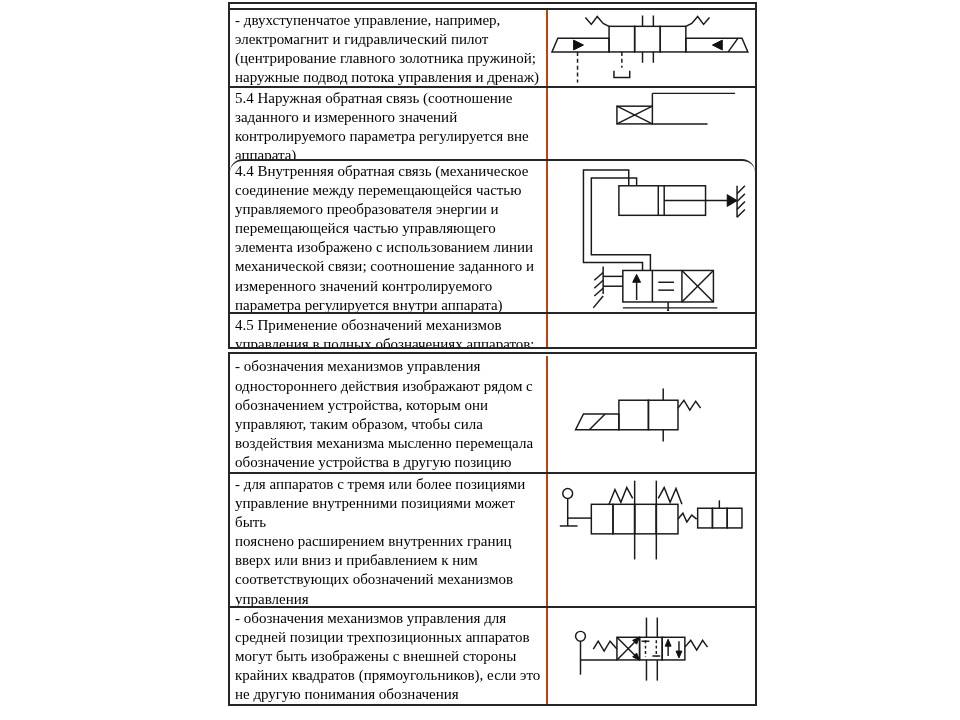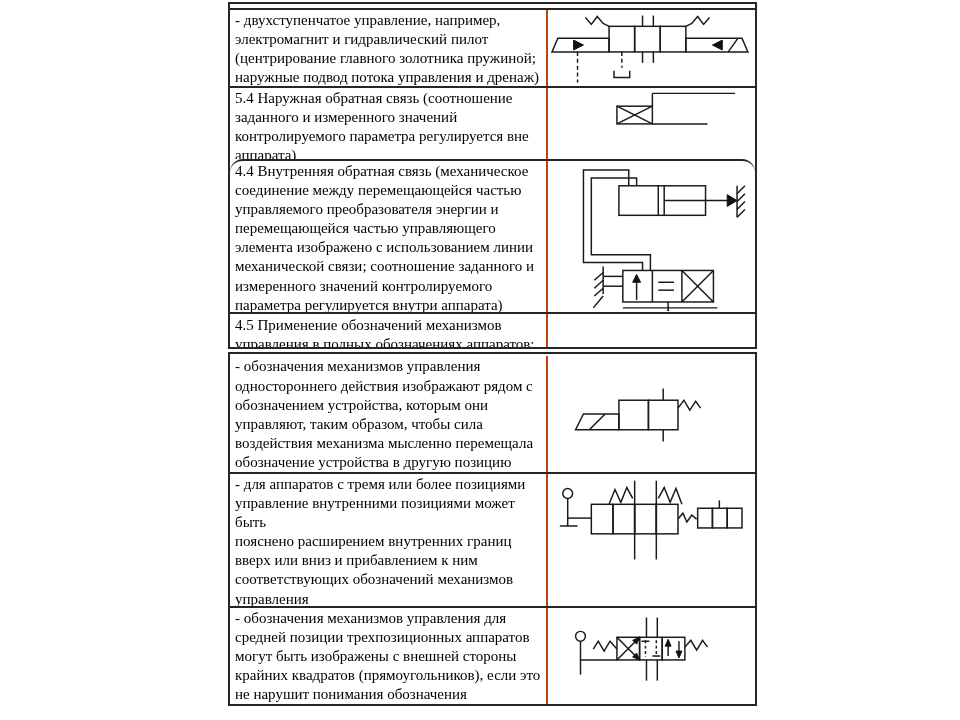--- a/index.html
+++ b/index.html
@@ -214,21 +214,21 @@
         </svg>
       </div>
     </div>
 
     <div class="row" style="height:98px;">
       <div class="cell-l">
         <div class="txt">- обозначения механизмов управления для
 средней позиции трехпозиционных аппаратов
 могут быть изображены с внешней стороны
 крайних квадратов (прямоугольников), если это
-не нарушит понимания обозначения</div>
+не другую понимания обозначения</div>
       </div>
       <div class="cell-r">
         <svg width="210" height="94" viewBox="0 0 210 94">
 
           <line x1="100" y1="8" x2="100" y2="28"></line>
             <line x1="111" y1="8" x2="111" y2="28"></line>
           <line x1="100" y1="51" x2="100" y2="72"></line>
             <line x1="111" y1="51" x2="111" y2="72"></line>
 
           <rect x="70" y="28" width="23" height="23"></rect>

